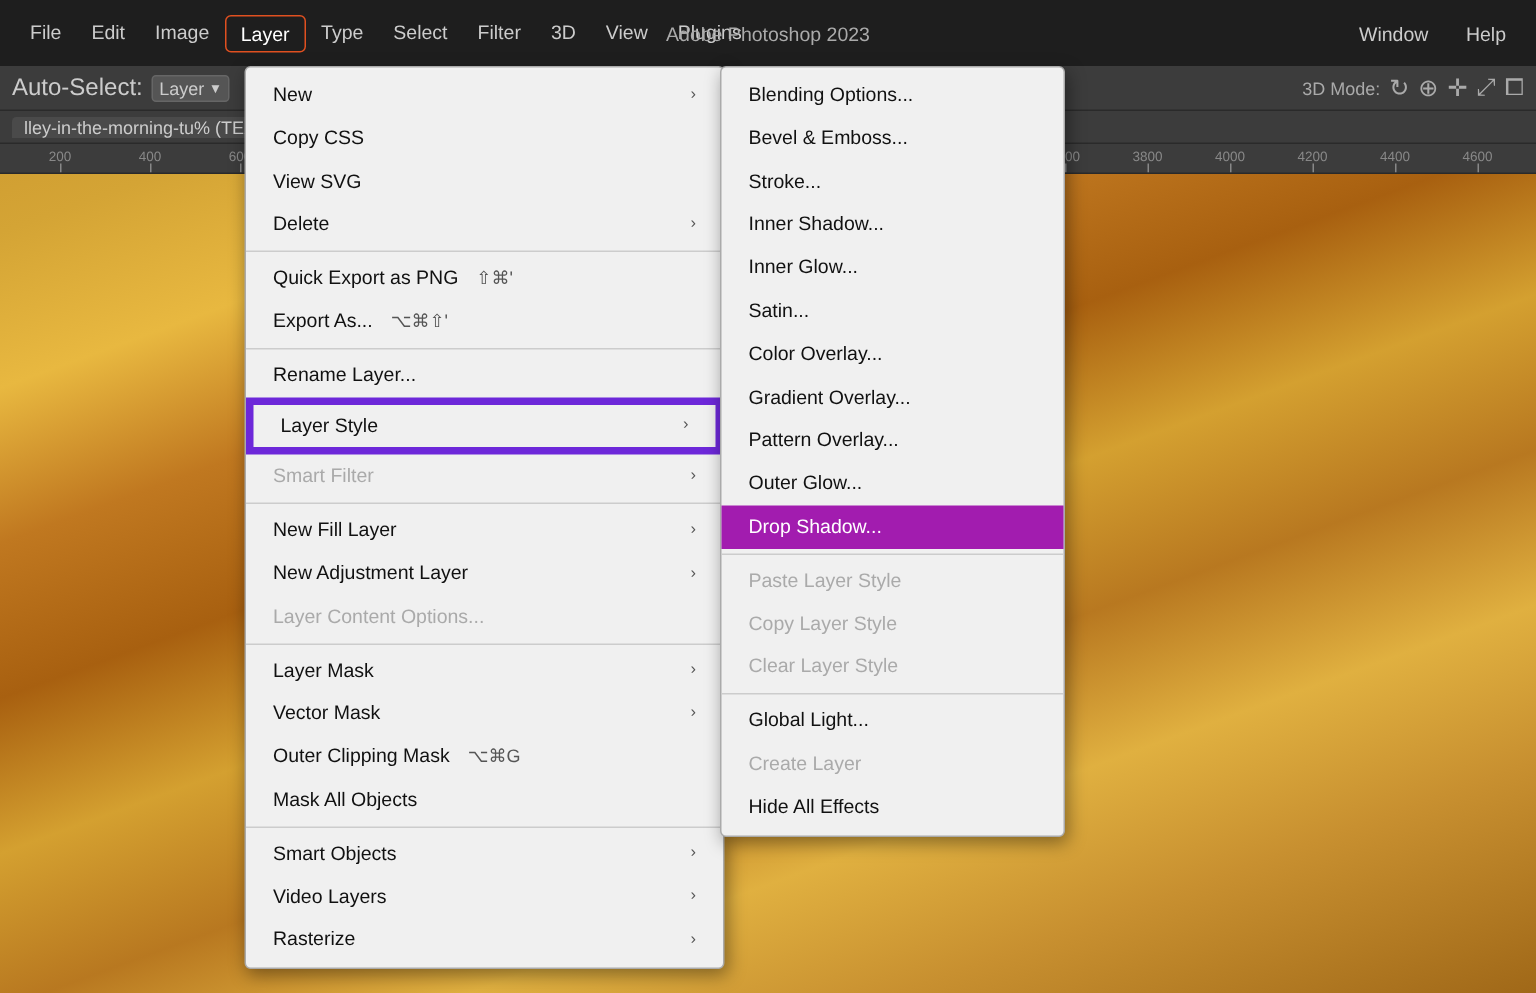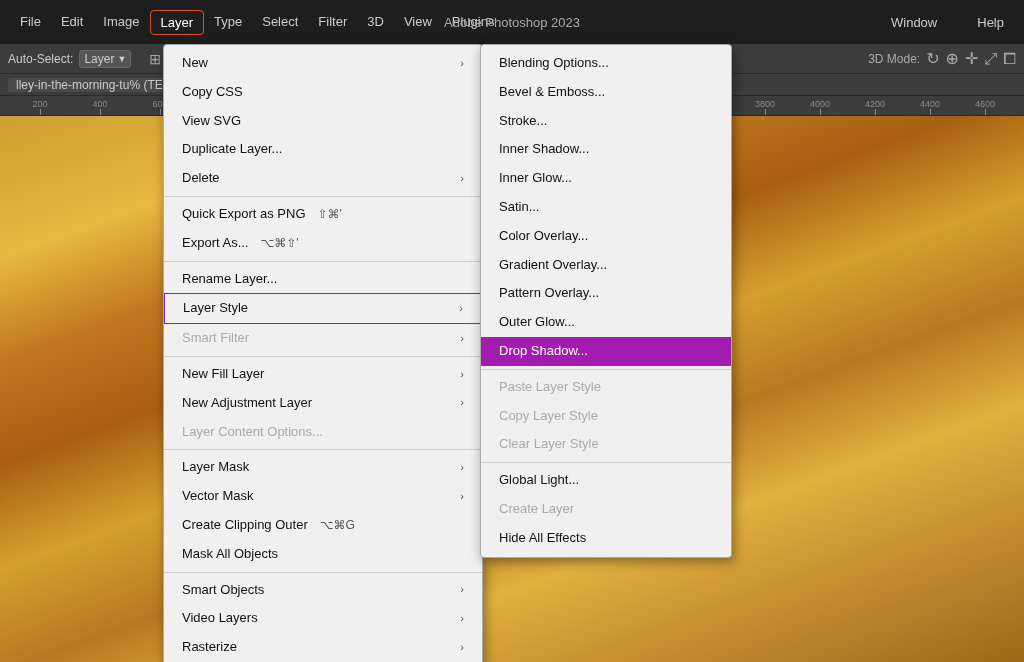--- a/index.html
+++ b/index.html
@@ -99,21 +99,21 @@
     }
     .menubar-item.active {
       background: transparent;
       border: 1.5px solid #e05020;
       color: #fff;
     }
 
     .menubar-right {
       margin-left: auto;
       display: flex;
-      gap: 20px;
+      gap: 5px;
     }
 
     .app-title {
       position: absolute;
       left: 50%;
       transform: translateX(-50%);
       color: #aaa;
       font-size: 13px;
     }
 
@@ -141,21 +141,21 @@
       font-size: 13px;
       line-height: 1.6;
       white-space: nowrap;
     }
     .menu-item.disabled {
       color: #aaa;
       cursor: default;
     }
     .menu-item.highlighted {
       background: transparent;
-      border: 1px solid #6d28d9;
+      border: 5px solid #6d28d9;
       color: #111;
     }
     .menu-separator {
       height: 1px;
       background: #ccc;
       margin: 3px 0;
     }
     .menu-arrow {
       font-size: 11px;
       color: #555;
@@ -165,38 +165,38 @@
       color: #555;
       font-size: 12px;
       margin-left: 12px;
     }
 
     
     .submenu-layerstyle {
       position: absolute;
       top: 44px;
       left: 480px;
-      width: 252px;
+      width: 230px;
       background: #f0f0f0;
       border: 1px solid #aaa;
       box-shadow: 2px 4px 12px rgba(0,0,0,0.4);
       z-index: 210;
       padding: 4px 0;
       border-radius: 4px;
     }
 
     .menu-item.active-highlight {
       background: #a21caf;
       color: #fff;
     }
 
     
     .autoselect-label {
       color: #ccc;
-      font-size: 12px;
+      font-size: 16px;
     }
     .autoselect-dropdown {
       background: #555;
       color: #ccc;
       border: 1px solid #666;
       border-radius: 3px;
       padding: 1px 4px;
       font-size: 12px;
       display: flex;
       align-items: center;
@@ -328,23 +328,20 @@
       <span>New</span>
       <span class="menu-arrow">›</span>
     </div>
     <div class="menu-item">
       <span>Copy CSS</span>
     </div>
     <div class="menu-item">
       <span>View SVG</span>
     </div>
     <div class="menu-item">
-      <span>Duplicate Layer...</span>
-    </div>
-    <div class="menu-item">
       <span>Delete</span>
       <span class="menu-arrow">›</span>
     </div>
     <div class="menu-separator"></div>
     <div class="menu-item">
       <span>Quick Export as PNG</span>
       <span class="menu-shortcut">⇧⌘'</span>
     </div>
     <div class="menu-item">
       <span>Export As...</span>
@@ -377,21 +374,21 @@
     <div class="menu-separator"></div>
     <div class="menu-item">
       <span>Layer Mask</span>
       <span class="menu-arrow">›</span>
     </div>
     <div class="menu-item">
       <span>Vector Mask</span>
       <span class="menu-arrow">›</span>
     </div>
     <div class="menu-item">
-      <span>Create Clipping Outer</span>
+      <span>Outer Clipping Mask</span>
       <span class="menu-shortcut">⌥⌘G</span>
     </div>
     <div class="menu-item">
       <span>Mask All Objects</span>
     </div>
     <div class="menu-separator"></div>
     <div class="menu-item">
       <span>Smart Objects</span>
       <span class="menu-arrow">›</span>
     </div>

